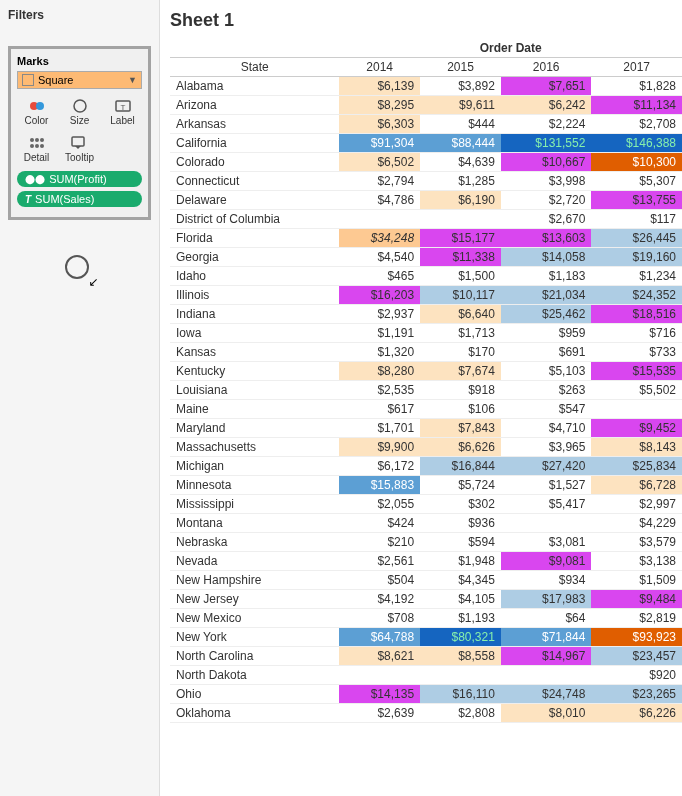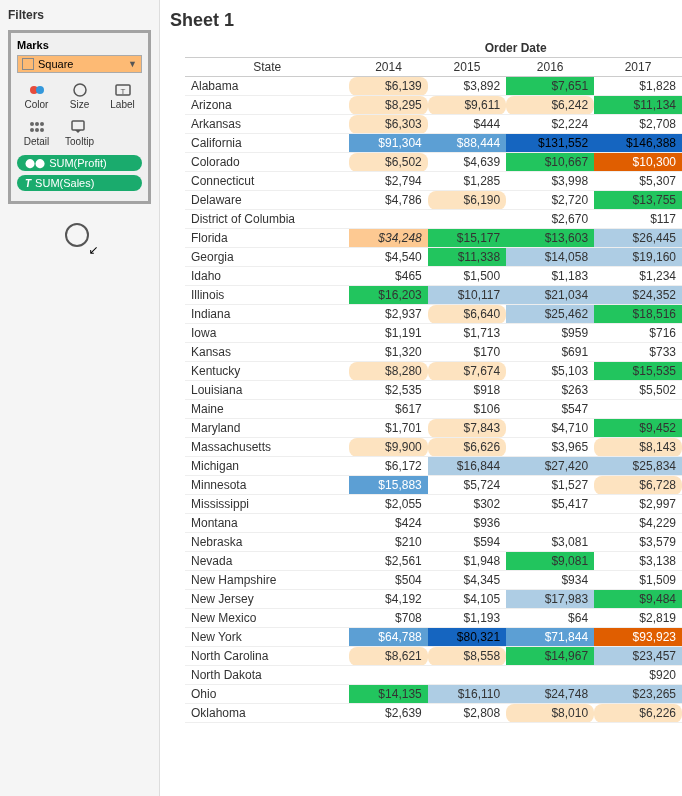--- a/index.html
+++ b/index.html
@@ -7,21 +7,21 @@
 
     
     .sidebar {
       width: 160px;
       min-width: 160px;
       background: #f5f5f5;
       border-right: 1px solid #ddd;
       padding: 8px;
       display: flex;
       flex-direction: column;
-      gap: 4px;
+      gap: 20px;
     }
     .sidebar-section-title {
       font-size: 12px;
       font-weight: bold;
       color: #333;
       margin-bottom: 4px;
     }
     .marks-section {
       background: #f0f0f0;
       border: 3px solid #a3a3a3;
@@ -115,21 +115,20 @@
       font-weight: bold;
       color: #333;
       margin-bottom: 8px;
     }
 
     
     .table-wrapper {
       overflow-y: auto;
       overflow-x: hidden;
       flex: 1;
-      margin-left: 15px;
     }
     table {
       border-collapse: collapse;
       width: 100%;
       font-size: 12px;
     }
     thead tr th {
       text-align: center;
       padding: 2px 6px;
       color: #333;
@@ -150,27 +149,27 @@
     }
     tbody tr td.state-name {
       text-align: left;
       white-space: nowrap;
       color: #333;
     }
     tbody tr td.value-cell {
       text-align: right;
       white-space: nowrap;
     }
-    .bg-blue-dark { background-color: #1565c0; color: #000000; }
+    .bg-blue-dark { background-color: #1565c0; color: #86efac; }
     .bg-blue-med { background-color: #5c9fd4; color: #fff; }
     .bg-blue-light { background-color: #aecde4; color: #333; }
-    .bg-blue-xlight { background-color: #22c55e; color: #333; }
+    .bg-blue-xlight { background-color: #d946ef; color: #333; }
     .bg-orange-dark { background-color: #e05e00; color: #fff; }
     .bg-orange-light { background-color: #fdc992; color: #333; font-style: italic; }
-    .bg-orange-xlight { background-color: #fde3c0; color: #333; border-radius: 8px; }
+    .bg-orange-xlight { background-color: #fde3c0; color: #333; }
     .bg-none { background-color: transparent; }
   </style>
 </head>
 <body>
 
 <div class="sidebar">
   <div class="sidebar-section-title">Filters</div>
 
   <div class="marks-section">
     <div class="marks-title">Marks</div>

